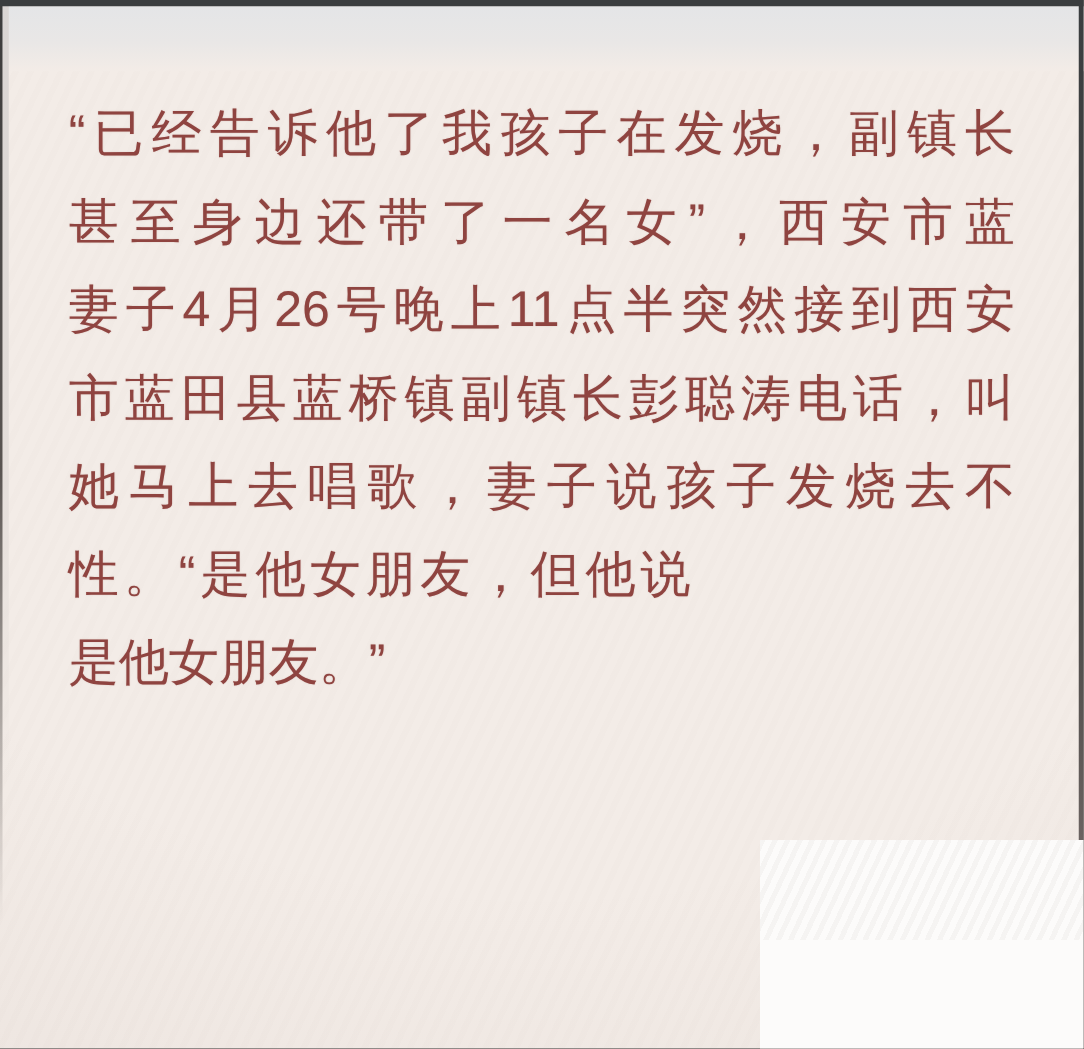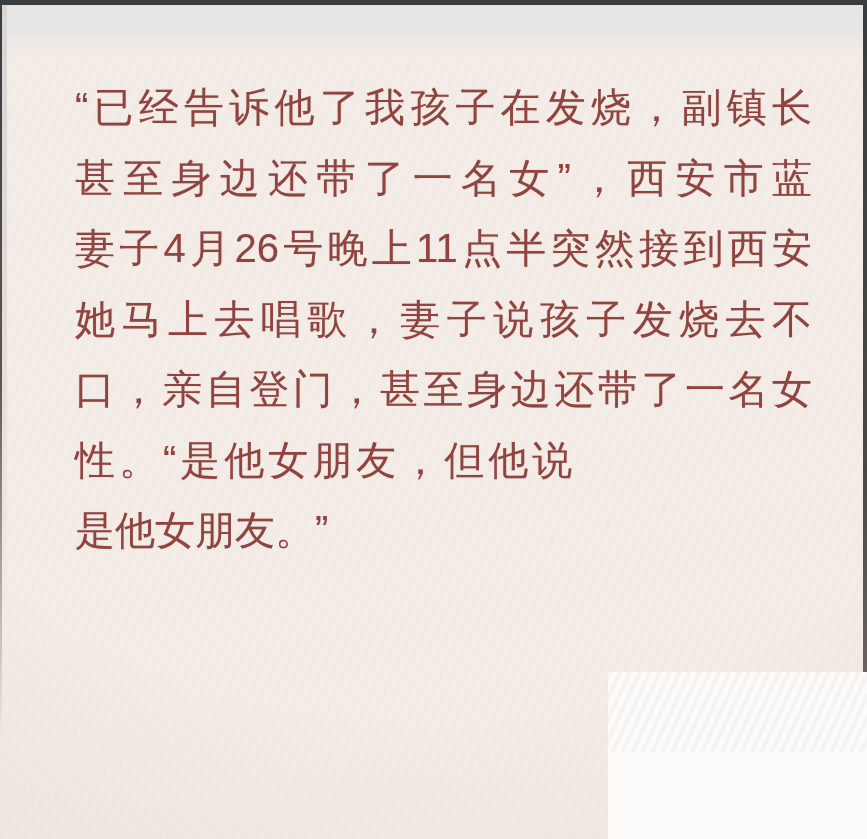--- a/index.html
+++ b/index.html
@@ -62,21 +62,21 @@
     top: 0; left: 0;
     width: 867px;
     box-sizing: border-box;
     padding: 72px 55px 0 55px;
     color: #8f4440;
     font-size: 40px;
     line-height: 70.5px;
     z-index: 1;
     text-shadow: 0 0 1px rgba(143,68,64,0.35);
   }
-  .text-line { white-space: nowrap; margin-left: 20px; }
+  .text-line { white-space: nowrap; }
   .text-line.justified {
     white-space: normal;
     text-align: justify;
     text-align-last: justify;
   }
   .text-line.plain { letter-spacing: 4px; }
   .text-line.plain-tight { letter-spacing: 0; }
   .white-redaction-block {
     position: absolute;
     left: 608px;
@@ -102,21 +102,21 @@
   <div class="top-black-bar"></div>
   <div class="top-gradient-band"></div>
   <div class="left-edge-dark"></div>
   <div class="left-edge-grey"></div>
   <div class="right-edge-dark"></div>
 
   <div class="text-col">
     <div class="text-line justified">“已经告诉他了我孩子在发烧，副镇长</div>
     <div class="text-line justified">甚至身边还带了一名女”，西安市蓝</div>
     <div class="text-line justified">妻子4月26号晚上11点半突然接到西安</div>
+    <div class="text-line justified">市蓝田县蓝桥镇副镇长彭聪涛电话，叫</div>
     <div class="text-line justified">她马上去唱歌，妻子说孩子发烧去不</div>
-    <div class="text-line justified">口，亲自登门，甚至身边还带了一名女</div>
     <div class="text-line plain">性。“是他女朋友，但他说</div>
     <div class="text-line plain-tight">是他女朋友。”</div>
   </div>
 
   <div class="white-redaction-block"></div>
 
 </div>
 
 </body></html>

